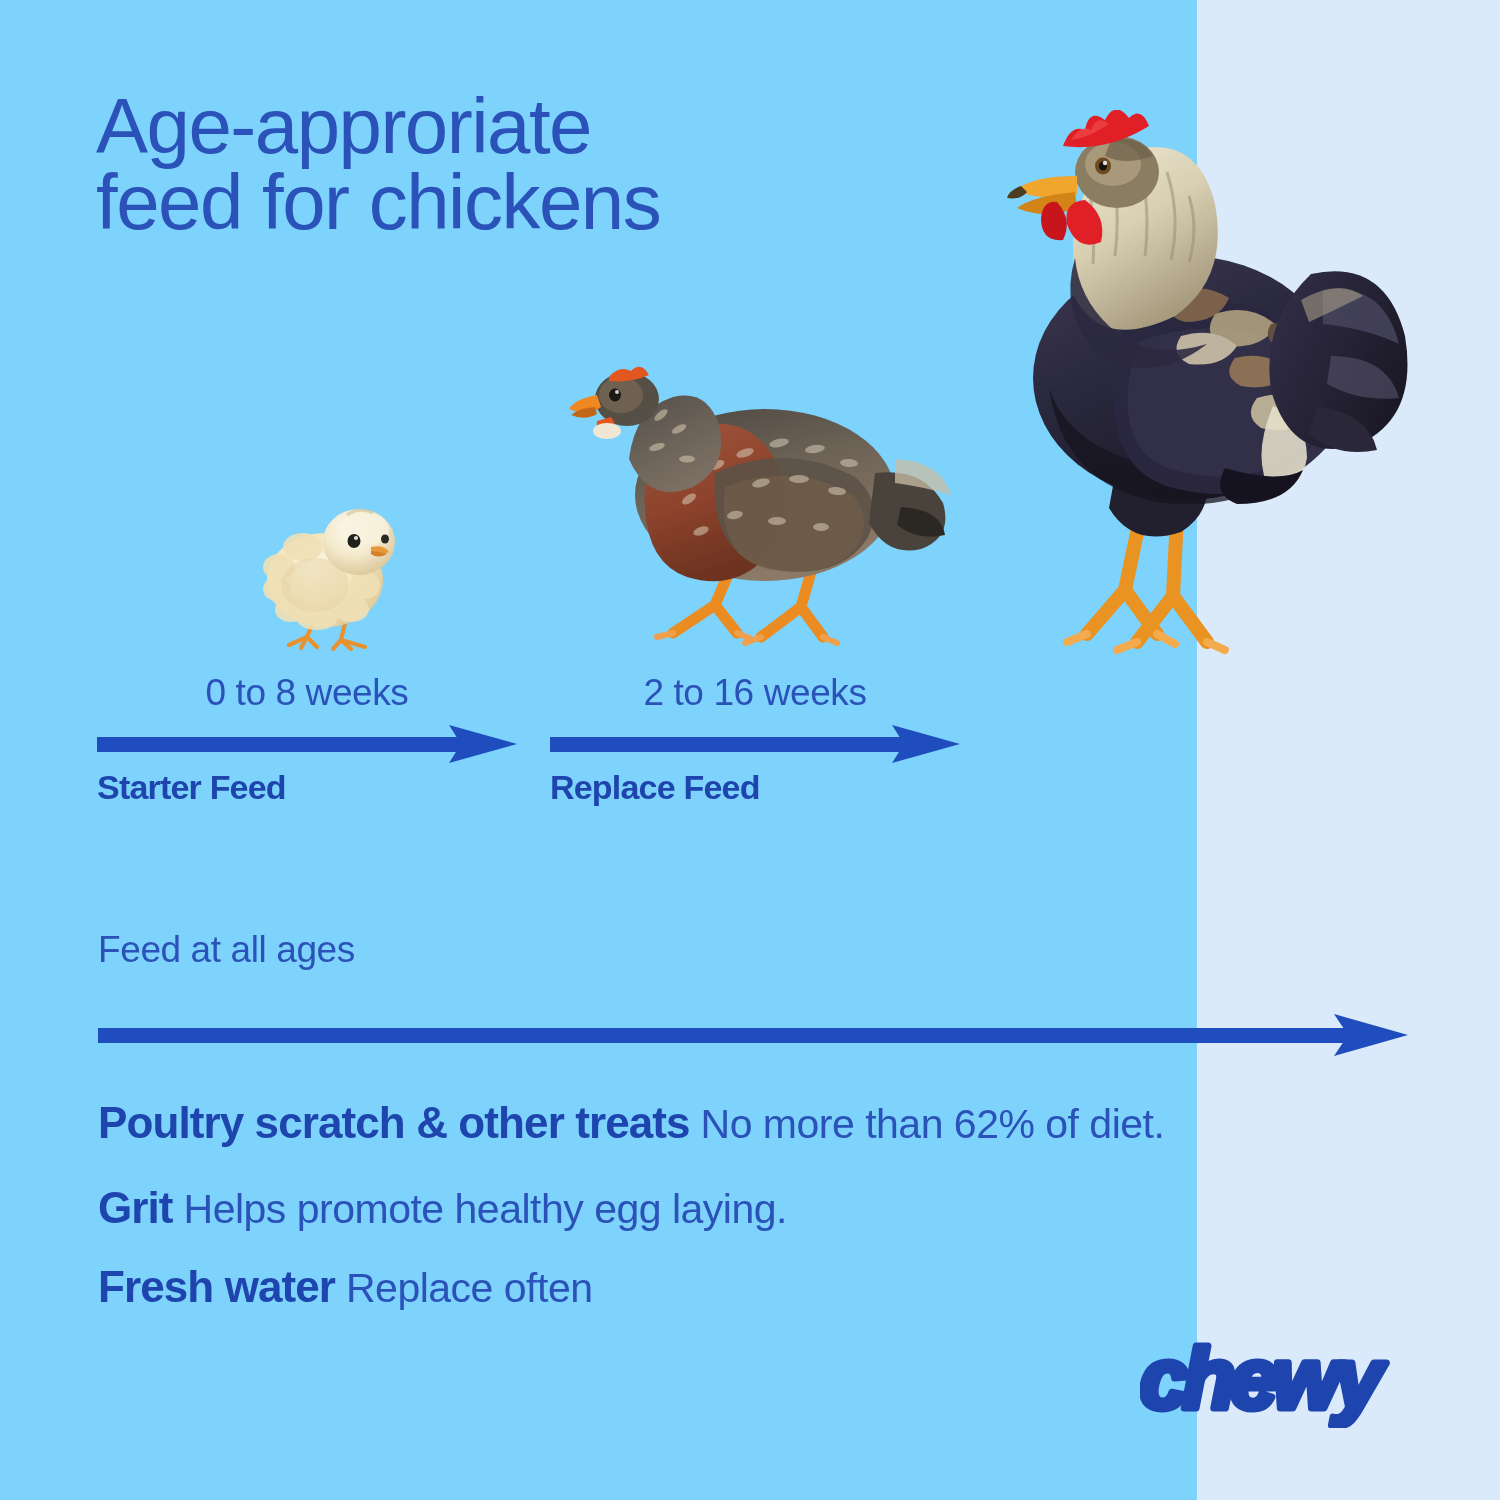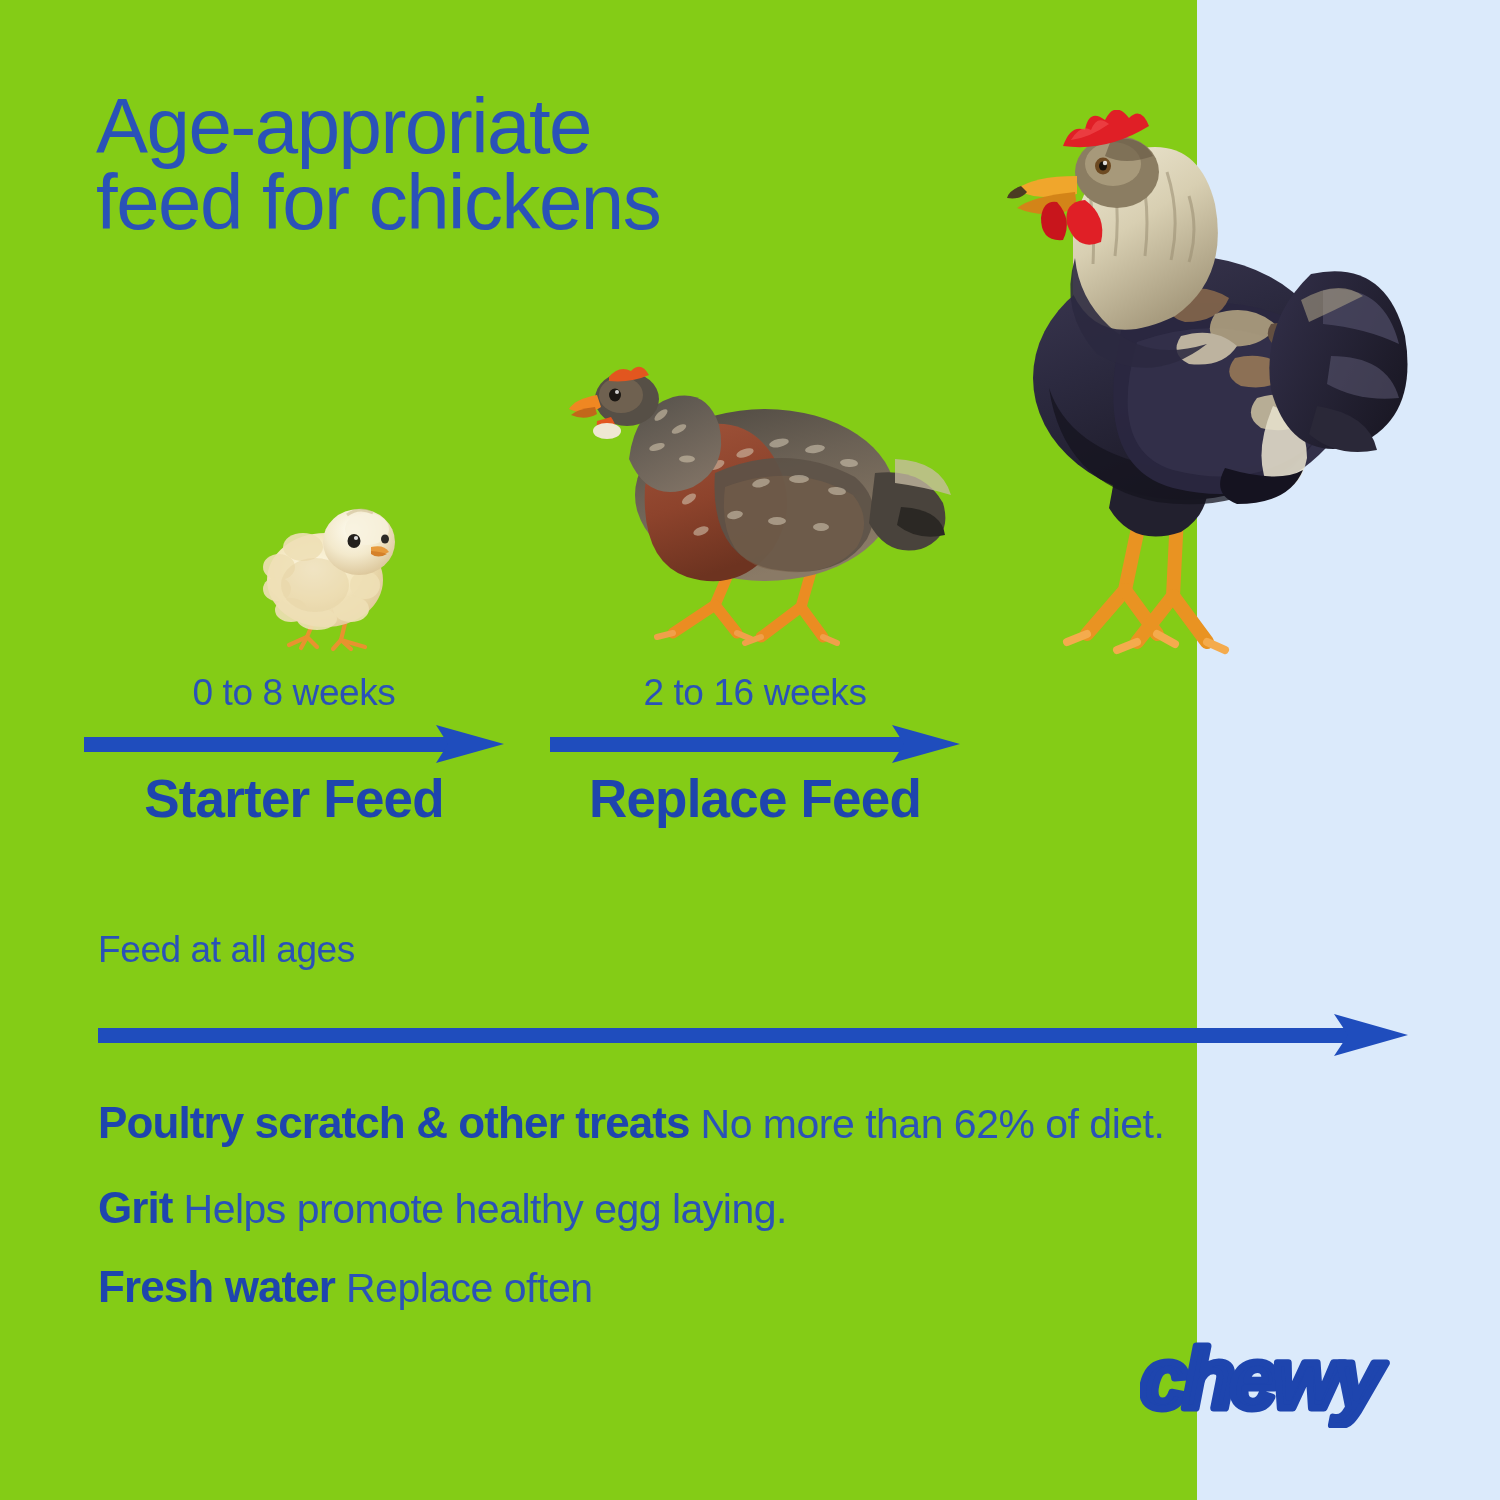--- a/index.html
+++ b/index.html
@@ -7,21 +7,21 @@
   html, body {
     width:1500px; height:1500px;
     background:#dbeafb;
     font-family:"Liberation Sans", sans-serif;
     overflow:hidden;
   }
 
   #stage {
     position:relative;
     width:1197px; height:1500px;
-    background:#84cc16;
+    background:#7dd3fc;
   }
 
   
   #title {
     position:absolute;
     left:96px; top:88px;
     width:880px;
     font-size:78px;
     line-height:0.98;
     font-weight:400;
@@ -57,22 +57,22 @@
   }
   .seg-arrow {
     position:absolute;
     left:0; top:51px;
     width:100%; height:42px;
   }
   .seg-name {
     position:absolute;
     left:0; top:96px;
     width:100%;
-    text-align:center;
-    font-size:53px;
+    text-align:left;
+    font-size:34px;
     font-weight:700;
     letter-spacing:-0.8px;
     color:#1e45ae;
   }
 
   
   #allages-label {
     position:absolute;
     left:98px; top:929px;
     font-size:37px;
@@ -332,21 +332,21 @@
     <circle cx="180" cy="53" r="2.2" fill="#fff" opacity="0.85"></circle>
 
     <path d="M152 66 q-44 0 -62 14 q26 12 62 4 z" fill="#f0a62c"></path>
     <path d="M150 82 q-42 4 -58 16 q28 12 60 0 z" fill="#d38418"></path>
     <path d="M96 76 q-12 4 -14 12 q14 2 20 -6 z" fill="#4b3c22"></path>
 
     <path d="M160 90 q22 16 16 42 q-24 10 -34 -18 q-4 -22 18 -24 z" fill="#e01f26"></path>
     <path d="M132 92 q16 18 6 38 q-22 2 -22 -22 q2 -18 16 -16 z" fill="#c8151c"></path>
   </svg>
 
-  <div class="seg" id="seg0" style="left:84px; top:672px; width:420px; height:160px;">
+  <div class="seg" id="seg0" style="left:97px; top:672px; width:420px; height:160px;">
     <div class="seg-age">0 to 8 weeks</div>
     <svg class="seg-arrow" viewBox="0 0 420 42" preserveAspectRatio="none">
       <rect x="0" y="14" width="366" height="15" fill="#1f4dbd"></rect>
       <path d="M352 2 L420 21 L352 40 L364 21 Z" fill="#1f4dbd"></path>
     </svg>
     <div class="seg-name">Starter Feed</div>
   </div>
 
   <div class="seg" id="seg1" style="left:550px; top:672px; width:410px; height:160px;">
     <div class="seg-age">2 to 16 weeks</div>

